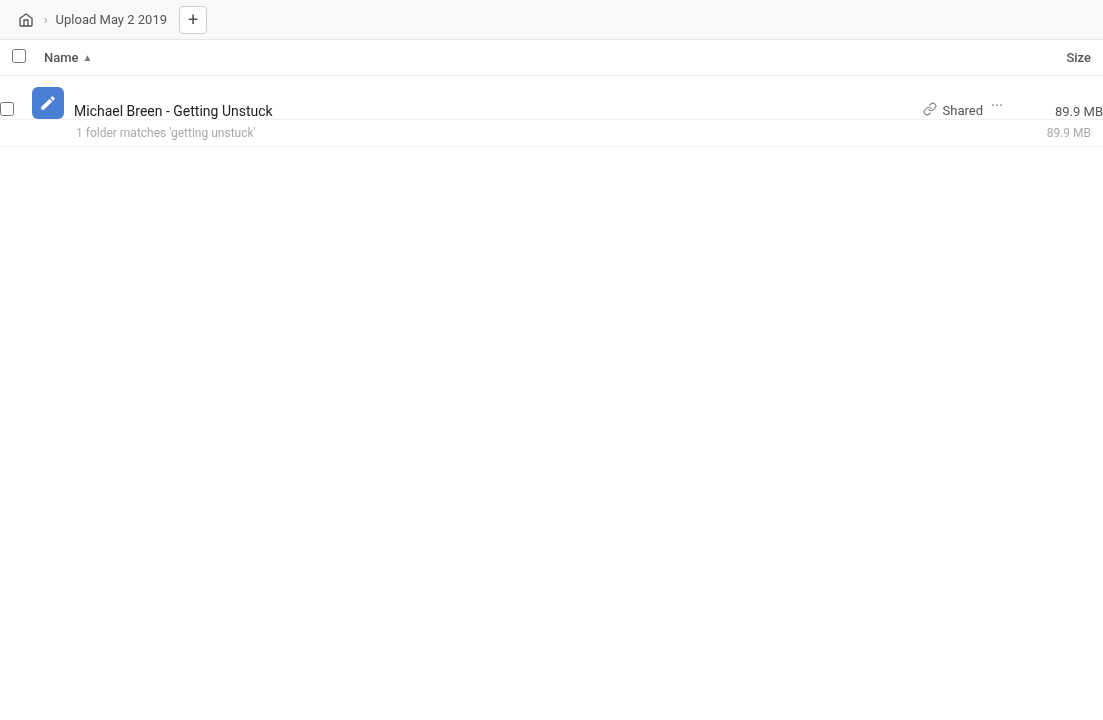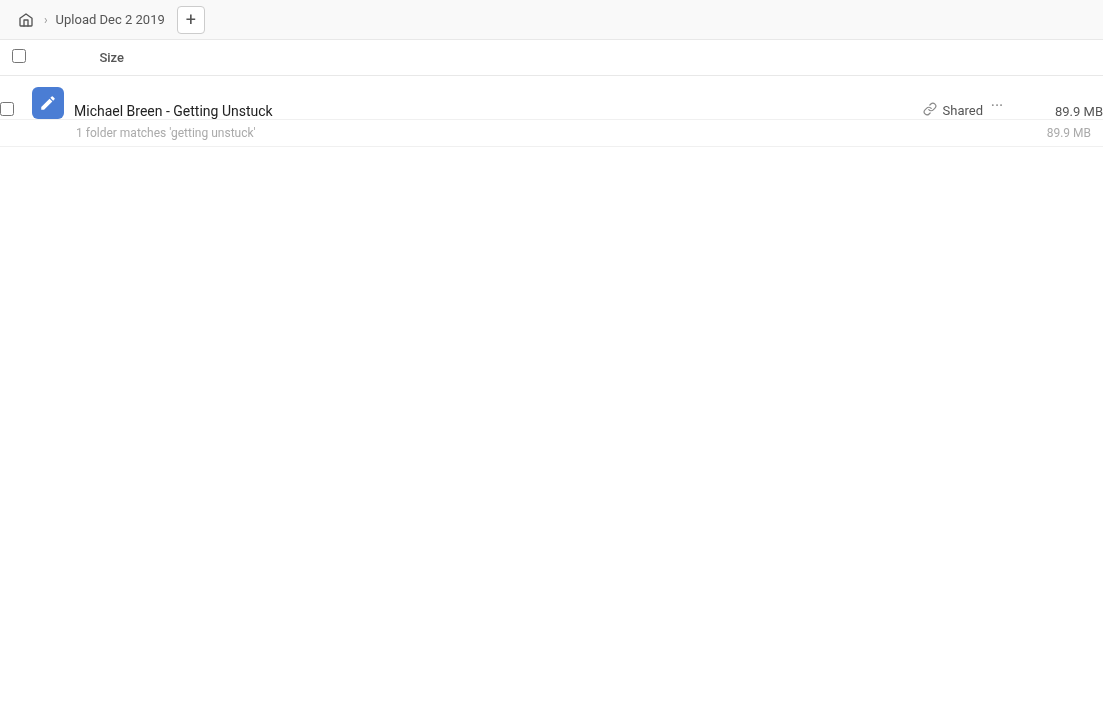--- a/index.html
+++ b/index.html
@@ -243,29 +243,33 @@
 <body>
 
 <div class="top-bar">
   <div class="home-icon-btn">
     <svg width="16" height="16" viewBox="0 0 24 24" fill="none" stroke="#555" stroke-width="2" stroke-linecap="round" stroke-linejoin="round">
       <path d="M3 9.5L12 3l9 6.5V20a1 1 0 01-1 1H4a1 1 0 01-1-1z"></path>
       <polyline points="9 21 9 12 15 12 15 21"></polyline>
     </svg>
   </div>
   <span class="breadcrumb-separator">›</span>
-  <span class="breadcrumb-item">Upload Dec 2 2019</span>
+  <span class="breadcrumb-item">Upload May 2 2019</span>
   <div class="add-btn">+</div>
 </div>
 
 <div class="main-content">
 
   <div class="column-header">
     <div class="col-checkbox">
       <input type="checkbox" style="width: 14px; height: 14px;">
+    </div>
+    <div class="col-name">
+      <span>Name</span>
+      <span class="sort-arrow">▲</span>
     </div>
     <div class="col-size">Size</div>
   </div>
 
   <div class="file-row">
     <div class="file-row-checkbox">
       <input type="checkbox" style="width: 14px; height: 14px;">
     </div>
     <div class="file-icon">
 

